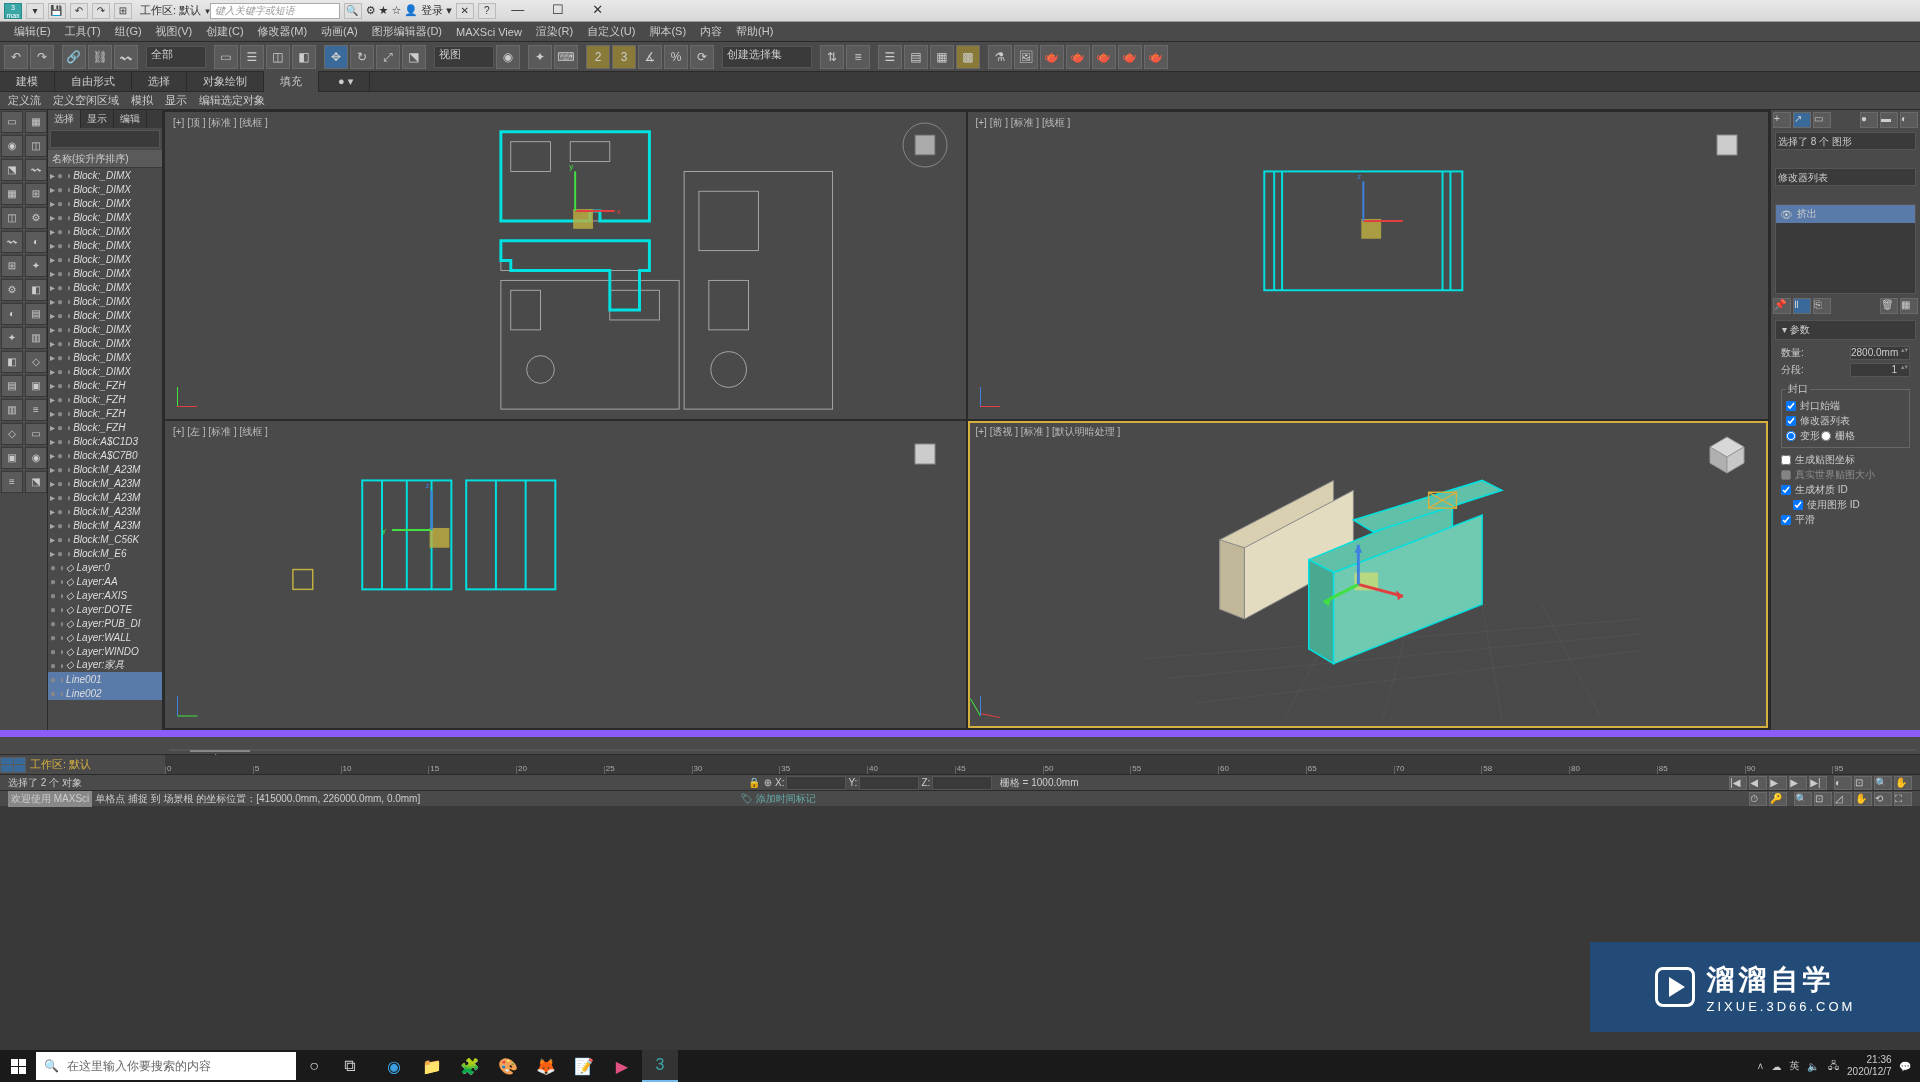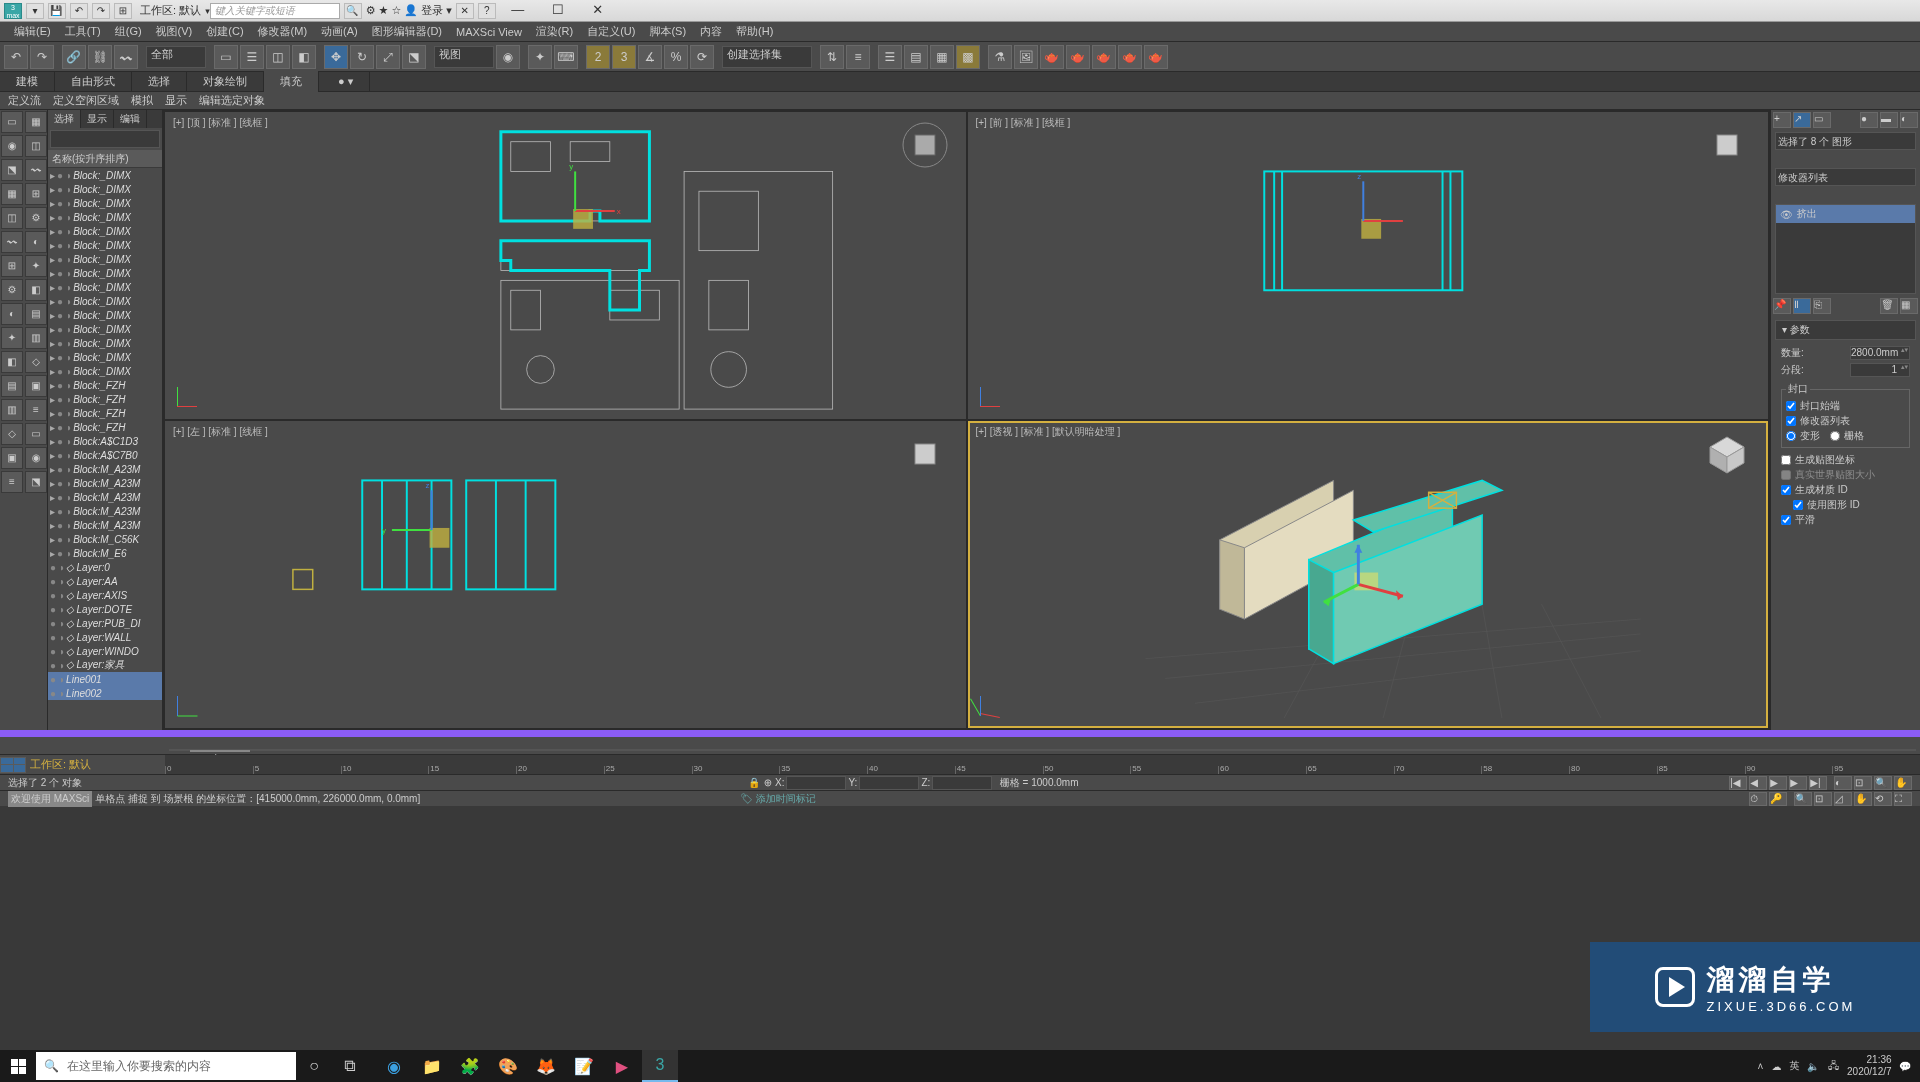--- a/index.html
+++ b/index.html
@@ -528,21 +528,21 @@
       <fieldset>
           <legend>封口</legend>
         <div class="cb">
             <input type="checkbox" checked="" style="">
             <span>封口始端</span>
           </div>
         <div class="cb">
             <input type="checkbox" checked="" style="">
             <span>修改器列表</span>
           </div>
-        <div style="display:flex;gap:10px">
+        <div style="display:flex;gap:1px">
           <div class="rb">
               <input type="radio" checked="" style="">
               <span>变形</span>
             </div>
           <div class="rb">
               <input type="radio" style="">
               <span>栅格</span>
             </div>
         </div>
       </fieldset>

